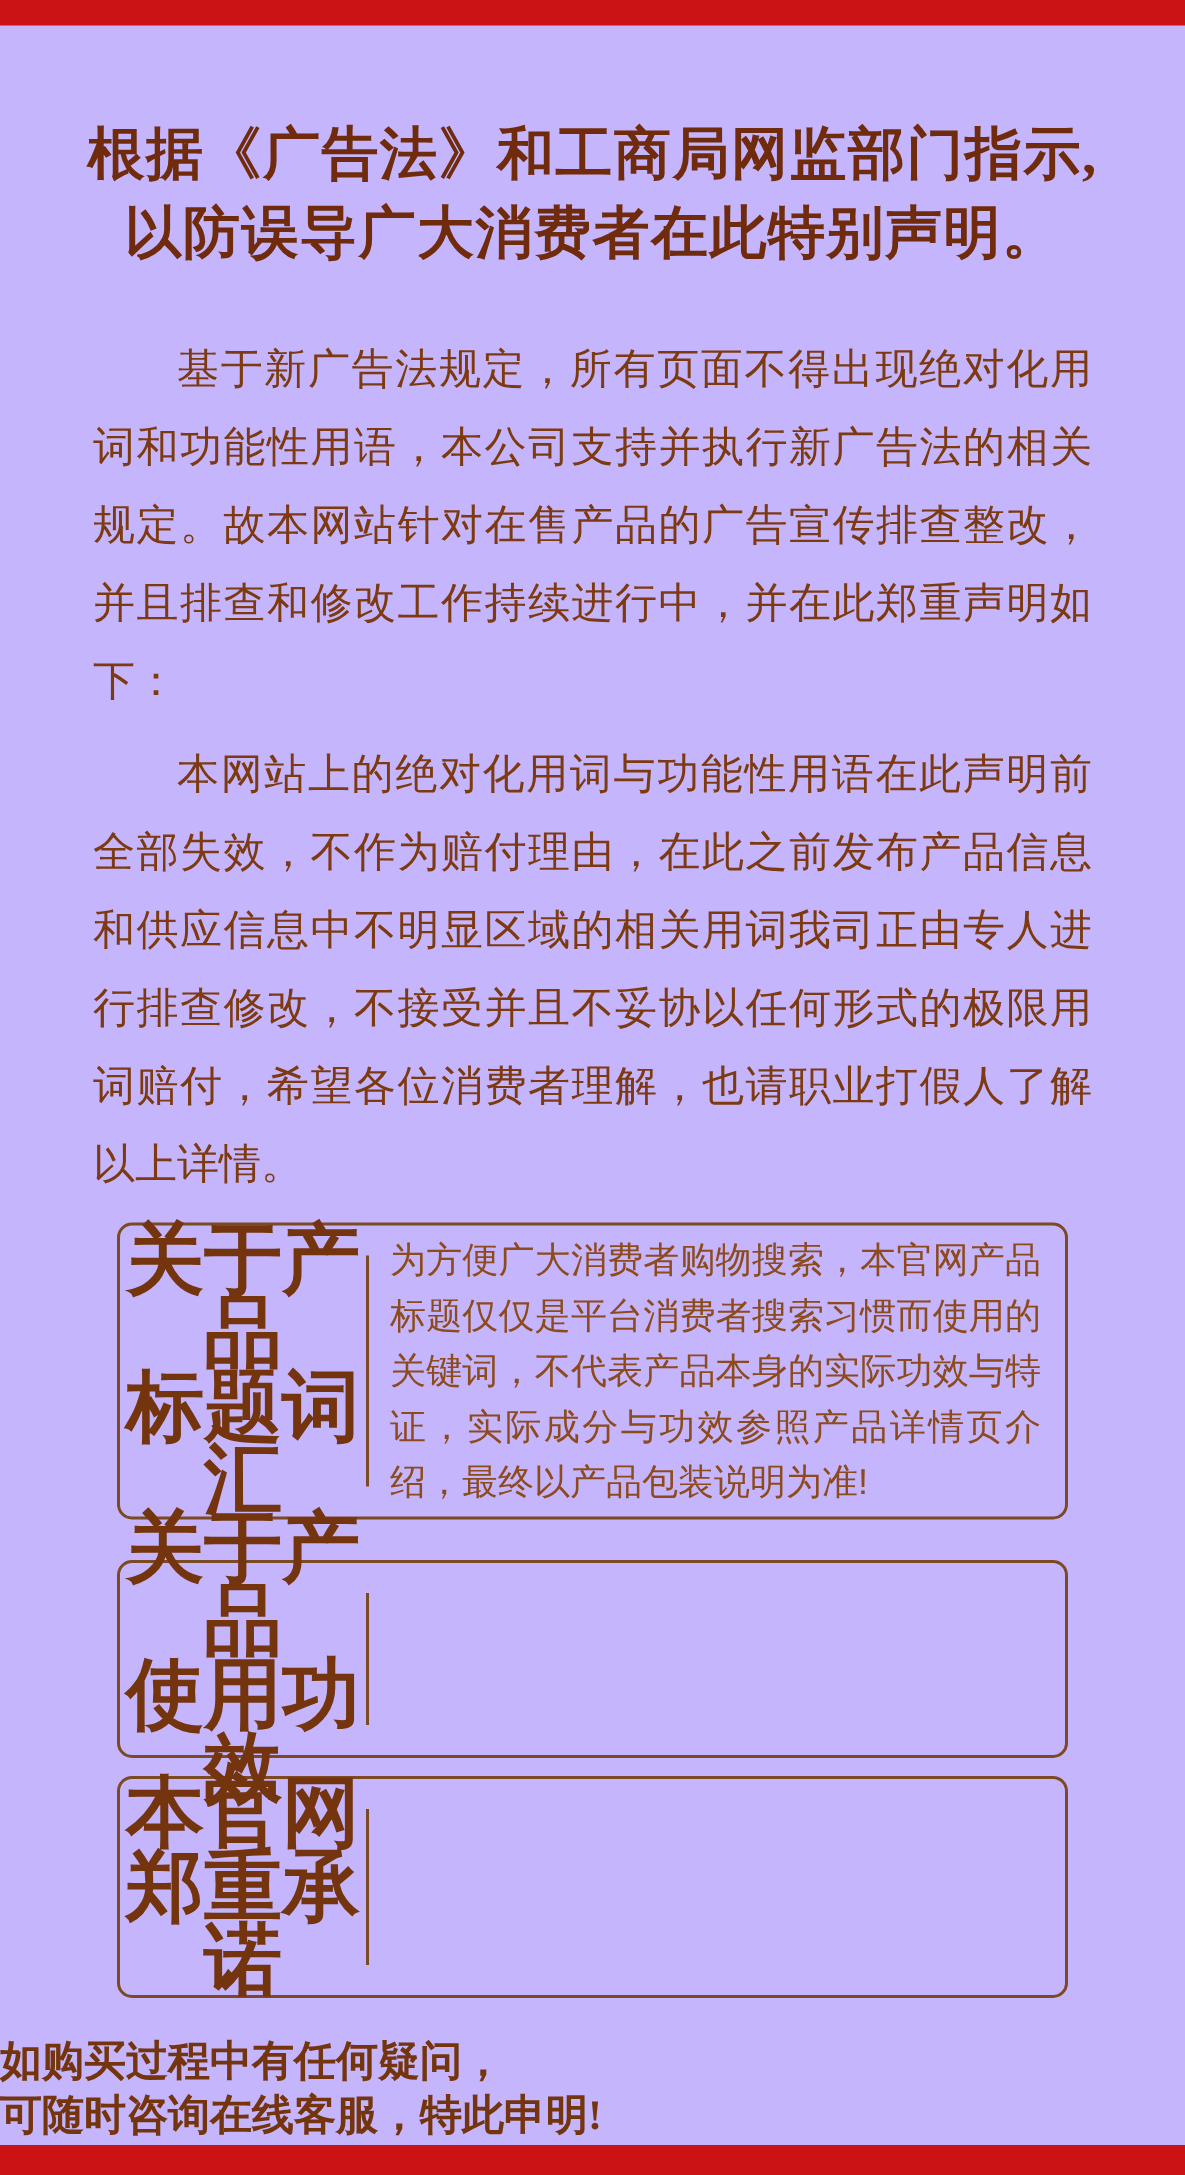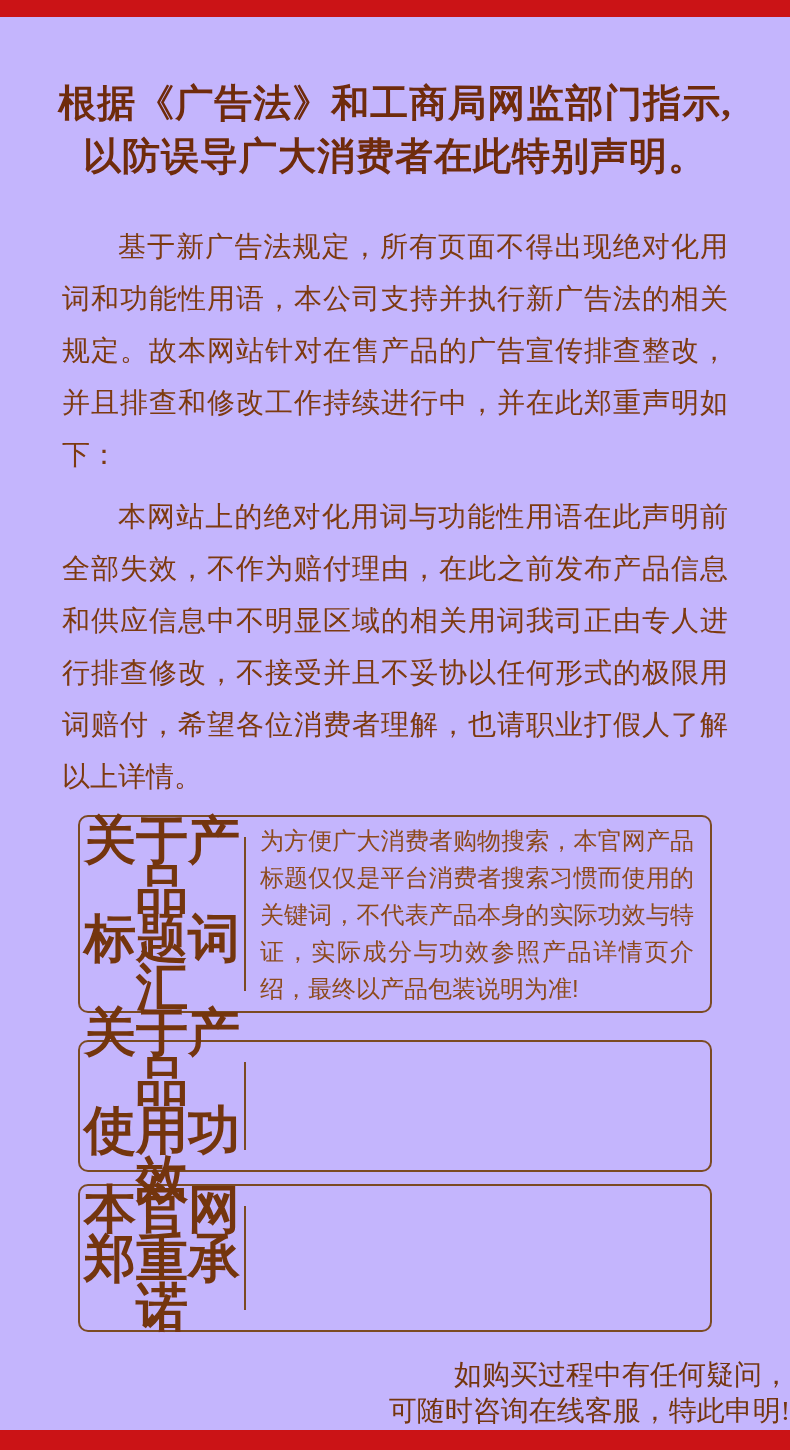--- a/index.html
+++ b/index.html
@@ -73,22 +73,22 @@
     padding: 0 16px 0 14px;
     font-family: "Liberation Sans", sans-serif;
     font-weight: normal;
     font-size: 24px;
     line-height: 37px;
     color: #8d4a1c;
     text-align: justify;
   }
   .footer {
     margin-top: 25px;
-    text-align: right;
-    font-weight: normal;
+    text-align: left;
+    font-weight: bold;
     font-size: 28px;
     line-height: 36px;
     color: #74350e;
   }
 </style>
 </head>
 <body>
 
 <div class="page">
 

